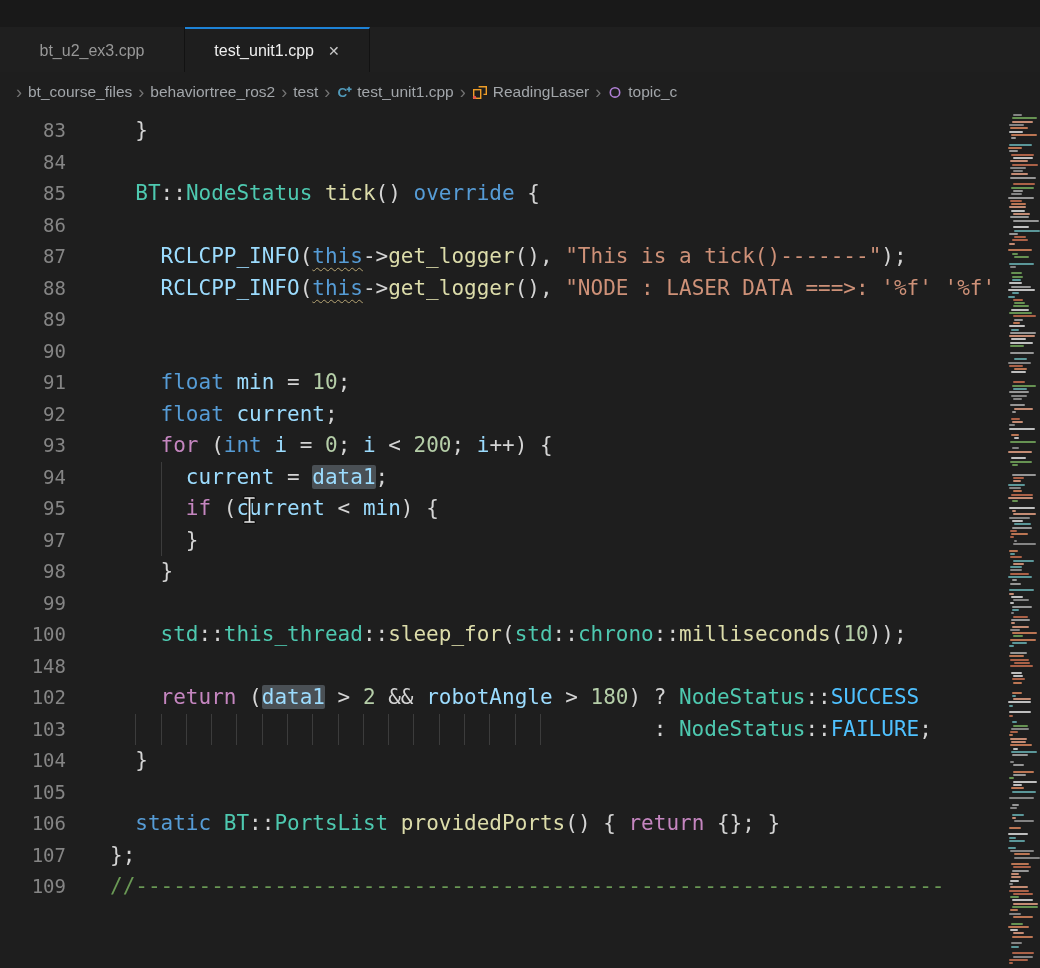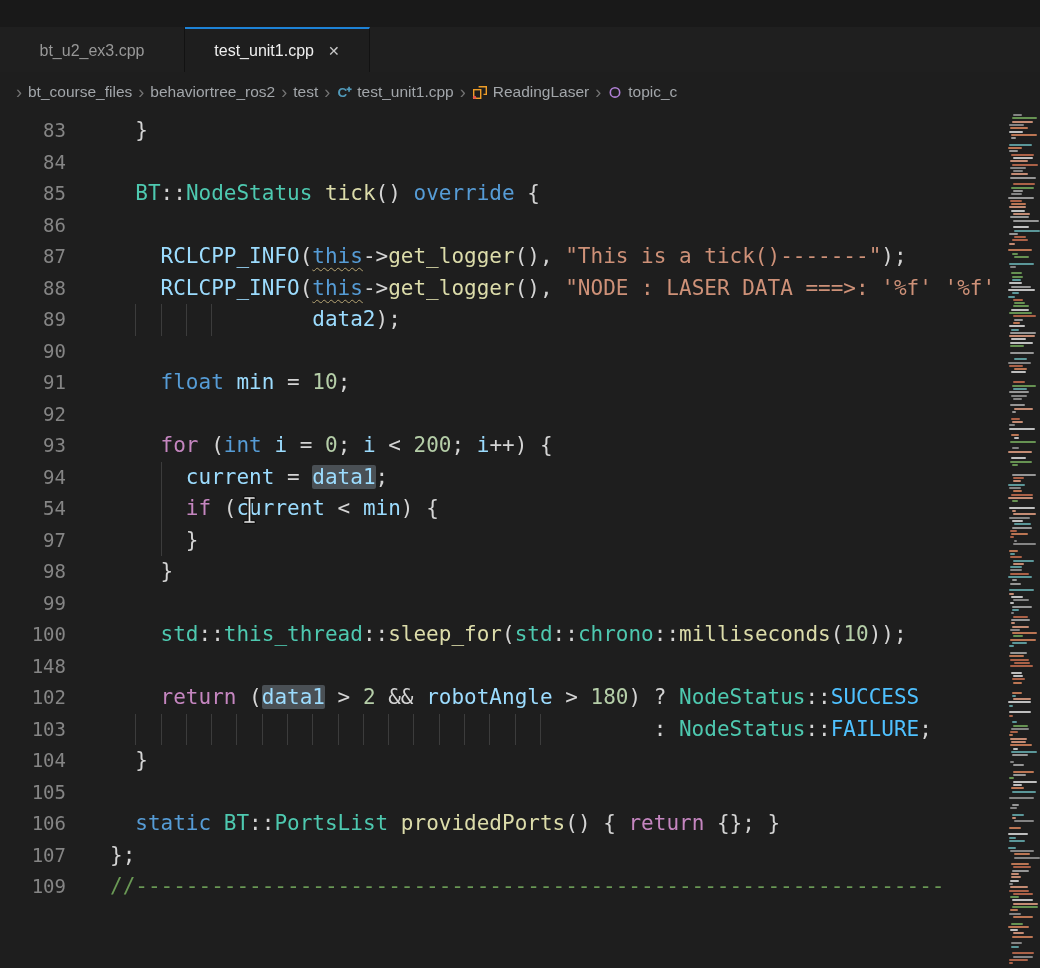--- a/index.html
+++ b/index.html
@@ -105,27 +105,27 @@
       </span>
     </div>
 
   <div class="editor-wrap" id="editor">
       <div class="row"><div class="gutter">83</div><div class="code"><span class="fg">  </span><span class="fg">}</span></div></div>
       <div class="row"><div class="gutter">84</div><div class="code"></div></div>
       <div class="row"><div class="gutter">85</div><div class="code"><span class="fg">  </span><span class="type">BT</span><span class="fg">::</span><span class="type">NodeStatus</span><span class="fg"> </span><span class="fn">tick</span><span class="fg">() </span><span class="kw">override</span><span class="fg"> {</span></div></div>
       <div class="row"><div class="gutter">86</div><div class="code"></div></div>
       <div class="row"><div class="gutter">87</div><div class="code"><span class="fg">    </span><span class="macro">RCLCPP_INFO</span><span class="fg">(</span><span class="kw sq">this</span><span class="fg">-&gt;</span><span class="fn">get_logger</span><span class="fg">(), </span><span class="str">"This is a tick()-------"</span><span class="fg">);</span></div></div>
       <div class="row"><div class="gutter">88</div><div class="code"><span class="fg">    </span><span class="macro">RCLCPP_INFO</span><span class="fg">(</span><span class="kw sq">this</span><span class="fg">-&gt;</span><span class="fn">get_logger</span><span class="fg">(), </span><span class="str">"NODE : LASER DATA ===&gt;: '%f' '%f'</span></div></div>
-      <div class="row"><div class="gutter">89</div><div class="code"><span class="guide" style="left: 2ch;"></span><span class="guide" style="left: 4ch;"></span><span class="guide" style="left: 6ch;"></span><span class="guide" style="left: 8ch;"></span><span class="fg">                </span><span class="var">data2</span><span class="fg">);</span></div></div>
+      <div class="row"><div class="gutter">89</div></div>
       <div class="row"><div class="gutter">90</div><div class="code"></div></div>
       <div class="row"><div class="gutter">91</div><div class="code"><span class="fg">    </span><span class="kw">float</span><span class="fg"> </span><span class="var">min</span><span class="fg"> = </span><span class="num">10</span><span class="fg">;</span></div></div>
-      <div class="row"><div class="gutter">92</div></div>
+      <div class="row"><div class="gutter">92</div><div class="code"><span class="fg">    </span><span class="kw">float</span><span class="fg"> </span><span class="var">current</span><span class="fg">;</span></div></div>
       <div class="row"><div class="gutter">93</div><div class="code"><span class="fg">    </span><span class="ctrl">for</span><span class="fg"> (</span><span class="kw">int</span><span class="fg"> </span><span class="var">i</span><span class="fg"> = </span><span class="num">0</span><span class="fg">; </span><span class="var">i</span><span class="fg"> &lt; </span><span class="num">200</span><span class="fg">; </span><span class="var">i</span><span class="fg">++) {</span></div></div>
       <div class="row"><div class="gutter">94</div><div class="code"><span class="guide" style="left: 4ch;"></span><span class="fg">      </span><span class="var">current</span><span class="fg"> = </span><span class="var hl">data1</span><span class="fg">;</span></div></div>
-      <div class="row"><div class="gutter">54</div><div class="code"><span class="guide" style="left: 4ch;"></span><span class="fg">      </span><span class="ctrl">if</span><span class="fg"> (</span><span class="var">current</span><span class="fg"> &lt; </span><span class="var">min</span><span class="fg">) {</span></div></div>
+      <div class="row"><div class="gutter">95</div><div class="code"><span class="guide" style="left: 4ch;"></span><span class="fg">      </span><span class="ctrl">if</span><span class="fg"> (</span><span class="var">current</span><span class="fg"> &lt; </span><span class="var">min</span><span class="fg">) {</span></div></div>
       <div class="row"><div class="gutter">97</div><div class="code"><span class="guide" style="left: 4ch;"></span><span class="fg">      </span><span class="fg">}</span></div></div>
       <div class="row"><div class="gutter">98</div><div class="code"><span class="fg">    </span><span class="fg">}</span></div></div>
       <div class="row"><div class="gutter">99</div><div class="code"></div></div>
       <div class="row"><div class="gutter">100</div><div class="code"><span class="fg">    </span><span class="type">std</span><span class="fg">::</span><span class="type">this_thread</span><span class="fg">::</span><span class="fn">sleep_for</span><span class="fg">(</span><span class="type">std</span><span class="fg">::</span><span class="type">chrono</span><span class="fg">::</span><span class="fn">milliseconds</span><span class="fg">(</span><span class="num">10</span><span class="fg">));</span></div></div>
       <div class="row"><div class="gutter">148</div><div class="code"></div></div>
       <div class="row"><div class="gutter">102</div><div class="code"><span class="fg">    </span><span class="ctrl">return</span><span class="fg"> (</span><span class="var hl">data1</span><span class="fg"> &gt; </span><span class="num">2</span><span class="fg"> &amp;&amp; </span><span class="var">robotAngle</span><span class="fg"> &gt; </span><span class="num">180</span><span class="fg">) ? </span><span class="type">NodeStatus</span><span class="fg">::</span><span class="enum">SUCCESS</span></div></div>
       <div class="row"><div class="gutter">103</div><div class="code"><span class="guide" style="left: 2ch;"></span><span class="guide" style="left: 4ch;"></span><span class="guide" style="left: 6ch;"></span><span class="guide" style="left: 8ch;"></span><span class="guide" style="left: 10ch;"></span><span class="guide" style="left: 12ch;"></span><span class="guide" style="left: 14ch;"></span><span class="guide" style="left: 16ch;"></span><span class="guide" style="left: 18ch;"></span><span class="guide" style="left: 20ch;"></span><span class="guide" style="left: 22ch;"></span><span class="guide" style="left: 24ch;"></span><span class="guide" style="left: 26ch;"></span><span class="guide" style="left: 28ch;"></span><span class="guide" style="left: 30ch;"></span><span class="guide" style="left: 32ch;"></span><span class="guide" style="left: 34ch;"></span><span class="fg">                                           </span><span class="fg">: </span><span class="type">NodeStatus</span><span class="fg">::</span><span class="enum">FAILURE</span><span class="fg">;</span></div></div>
       <div class="row"><div class="gutter">104</div><div class="code"><span class="fg">  </span><span class="fg">}</span></div></div>
       <div class="row"><div class="gutter">105</div><div class="code"></div></div>
       <div class="row"><div class="gutter">106</div><div class="code"><span class="fg">  </span><span class="kw">static</span><span class="fg"> </span><span class="type">BT</span><span class="fg">::</span><span class="type">PortsList</span><span class="fg"> </span><span class="fn">providedPorts</span><span class="fg">() { </span><span class="ctrl">return</span><span class="fg"> {}; }</span></div></div>

